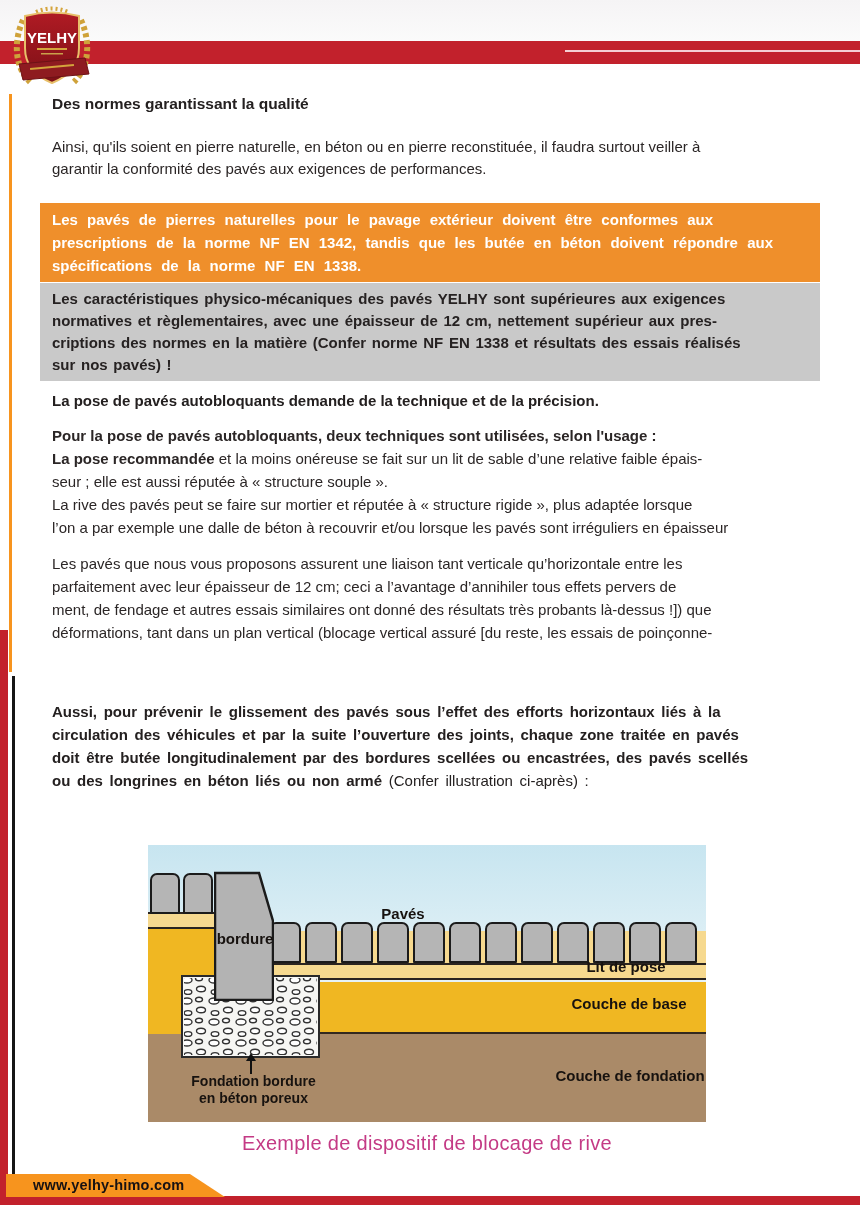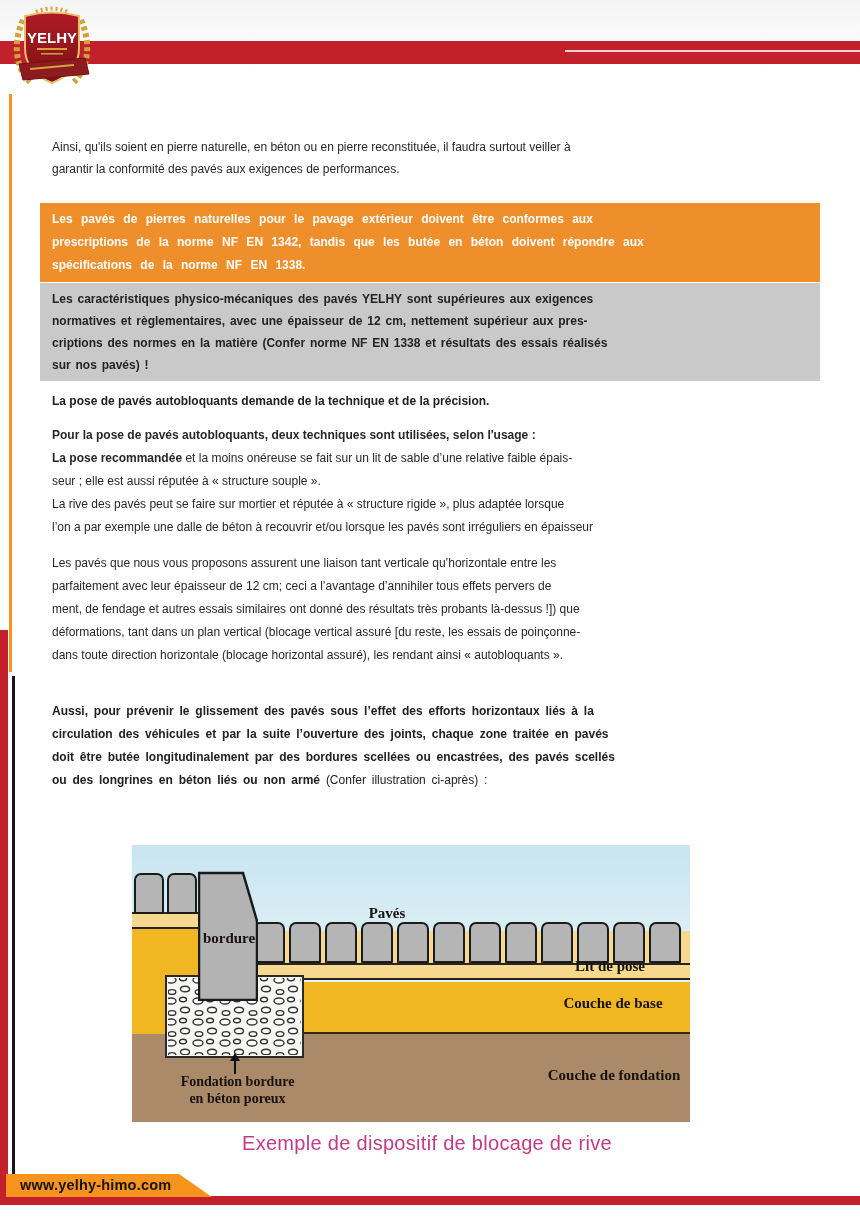--- a/index.html
+++ b/index.html
@@ -18,35 +18,35 @@
   }
   
   .header-bar{position:absolute;left:0;top:41px;width:860px;height:23px;background:var(--brand-red);}
   .header-inner-line{position:absolute;left:565px;top:50px;width:295px;height:2px;background:#f4cfd3;}
   .logo{position:absolute;left:10px;top:4px;width:84px;height:92px;}
   
   .edge-orange{position:absolute;left:9px;top:94px;width:3px;height:578px;background:var(--footer-orange);}
   .edge-red{position:absolute;left:0;top:630px;width:8px;height:567px;background:var(--brand-red);}
   .edge-black{position:absolute;left:12px;top:676px;width:3px;height:500px;background:#161616;}
   
-  .tb{position:absolute;left:52px;width:760px;font-size:12px;line-height:22px;}
+  .tb{position:absolute;left:52px;width:760px;font-size:15px;line-height:22px;}
   .tb div{white-space:nowrap;}
   .b{font-weight:700;}
   .r{font-weight:400;}
   .h1{top:93px;font-weight:700;font-size:15.5px;color:#242020;}
   .intro{top:136px;}
   .note{left:40px;width:756px;padding:5px 12px;font-weight:700;}
   .note-orange{top:203px;background:var(--highlight-orange);color:#ffffff;line-height:23px;word-spacing:5px;}
   .note-gray{top:283px;background:var(--note-gray);color:#262222;line-height:22px;word-spacing:1.5px;}
   .pose-h{top:390px;font-weight:700;color:#242020;}
   .technique{top:424px;line-height:23px;}
   .liaison{top:552px;line-height:23px;}
   .butee{top:700px;line-height:23px;font-weight:700;color:#242020;word-spacing:2.5px;}
   
-  .diagram{position:absolute;left:132px;top:845px;width:644px;height:277px;overflow:hidden;font-family:Liberation Serif, serif;}
+  .diagram{position:absolute;left:148px;top:845px;width:644px;height:277px;overflow:hidden;}
   .diagram *{position:absolute;box-sizing:border-box;}
   .sky{left:0;top:0;width:558px;height:277px;background:linear-gradient(180deg,#c7e5f0 0%,#e4f2f7 45%,#f6fbfd 80%);}
   .gold-left{left:0;top:82px;width:67px;height:107px;background:#f0b722;border-top:2px solid #2a2420;}
   .cream-left{left:0;top:67px;width:67px;height:15px;background:#f6d98f;border-top:2px solid #2a2420;}
   .joint-strip{left:121px;top:86px;width:437px;height:32px;background:#f6d98f;}
   .cream-right{left:119px;top:118px;width:439px;height:17px;background:#f6d98f;border-top:2px solid #2a2420;border-bottom:2px solid #2a2420;}
   .gold-right{left:67px;top:137px;width:491px;height:50px;background:#f0b722;}
   .brown{left:0;top:187px;width:558px;height:90px;background:#aa8a68;border-top:2px solid #33291f;}
   .pavers-row{left:121px;top:77px;width:437px;height:41px;display:flex;gap:4px;position:absolute;}
   .pavers-row .paver{position:static;flex:0 0 32px;height:41px;}
@@ -64,21 +64,21 @@
   .lbl-fondation{left:28px;top:228px;width:155px;font-size:14px;}
   .arrow-line{left:102px;top:215px;width:2px;height:14px;background:#111;}
   .arrow-head{left:98px;top:208px;width:0;height:0;border-left:5px solid transparent;border-right:5px solid transparent;border-bottom:8px solid #111;}
   
   .caption{position:absolute;left:148px;top:1132px;width:558px;text-align:center;
     font-size:20px;letter-spacing:.3px;color:var(--caption-pink);}
   
   .footer-red-bar{position:absolute;left:0;top:1196px;width:860px;height:9px;background:var(--brand-red);}
   .footer-banner{position:absolute;left:6px;top:1174px;width:192px;height:23px;background:var(--footer-orange);
     clip-path:polygon(0 0,84% 0,100% 100%,0 100%);
-    font-weight:700;font-size:14.5px;line-height:23px;color:#171213;padding-left:14px;letter-spacing:.2px;}
+    font-weight:700;font-size:14.5px;line-height:23px;color:#171213;padding-left:27px;letter-spacing:.2px;}
 </style>
 </head>
 <body>
 
 <div id="page">
 
   <div class="header-bar"></div>
   <div class="header-inner-line"></div>
 
   <div class="logo">
@@ -98,20 +98,21 @@
       <rect x="31" y="49" width="22" height="1.5" fill="#caa14a"></rect>
       <path d="M9 60 L75 54 L79 70 L13 76 Z" fill="#8e1b20" stroke="#6d1216" stroke-width="1"></path>
       <rect x="20" y="62" width="44" height="2" fill="#d4a43c" transform="rotate(-5 42 63)"></rect>
     </svg>
   </div>
 
   <div class="edge-orange"></div>
   <div class="edge-red"></div>
   <div class="edge-black"></div>
 
+  <div class="tb h1">Des normes garantissant la qualité</div>
   <div class="tb intro">
       <div>Ainsi, qu'ils soient en pierre naturelle, en béton ou en pierre reconstituée, il faudra surtout veiller à</div>
       <div>garantir la conformité des pavés aux exigences de performances.</div>
     </div>
   <div class="tb note note-orange">
       <div>Les pavés de pierres naturelles pour le pavage extérieur doivent être conformes aux</div>
       <div>prescriptions de la norme NF EN 1342, tandis que les butée en béton doivent répondre aux</div>
       <div>spécifications de la norme NF EN 1338.</div>
     </div>
   <div class="tb note note-gray">
@@ -126,21 +127,20 @@
       <div><span class="b">La pose recommandée </span><span class="r"> et la moins onéreuse se fait sur un lit de sable d’une relative faible épais-</span></div>
       <div>seur ; elle est aussi réputée à « structure souple ».</div>
       <div>La rive des pavés peut se faire sur mortier et réputée à « structure rigide », plus adaptée lorsque</div>
       <div>l’on a par exemple une dalle de béton à recouvrir et/ou lorsque les pavés sont irréguliers en épaisseur</div>
     </div>
   <div class="tb liaison">
       <div>Les pavés que nous vous proposons assurent une liaison tant verticale qu’horizontale entre les</div>
       <div>parfaitement avec leur épaisseur de 12 cm; ceci a l’avantage d’annihiler tous effets pervers de</div>
       <div>ment, de fendage et autres essais similaires ont donné des résultats très probants là-dessus !]) que</div>
       <div>déformations, tant dans un plan vertical (blocage vertical assuré [du reste, les essais de poinçonne-</div>
-      <div>dans toute direction horizontale (blocage horizontal assuré), les rendant ainsi « autobloquants ».</div>
     </div>
   <div class="tb butee">
       <div>Aussi, pour prévenir le glissement des pavés sous l’effet des efforts horizontaux liés à la</div>
       <div>circulation des véhicules et par la suite l’ouverture des joints, chaque zone traitée en pavés</div>
       <div>doit être butée longitudinalement par des bordures scellées ou encastrées, des pavés scellés</div>
       <div><span class="b">ou des longrines en béton liés ou non armé </span><span class="r"> (Confer illustration ci-après) :</span></div>
     </div>
 
   <div class="diagram">
     <div class="sky"></div>

